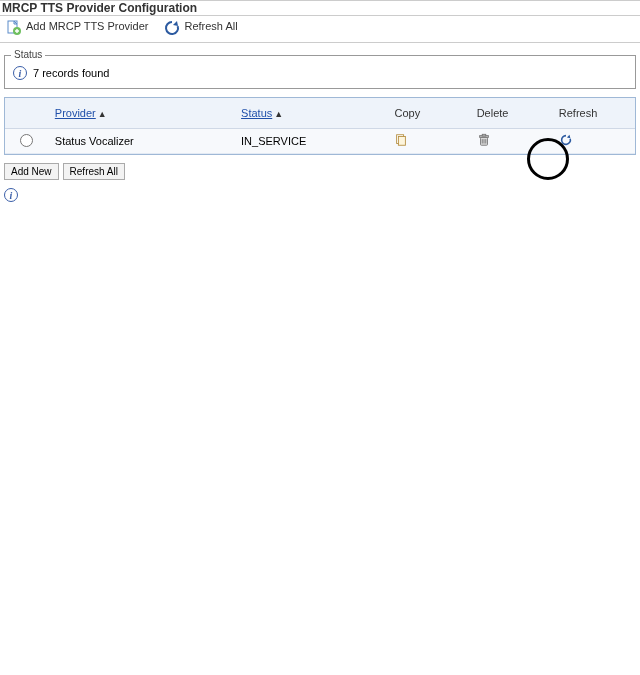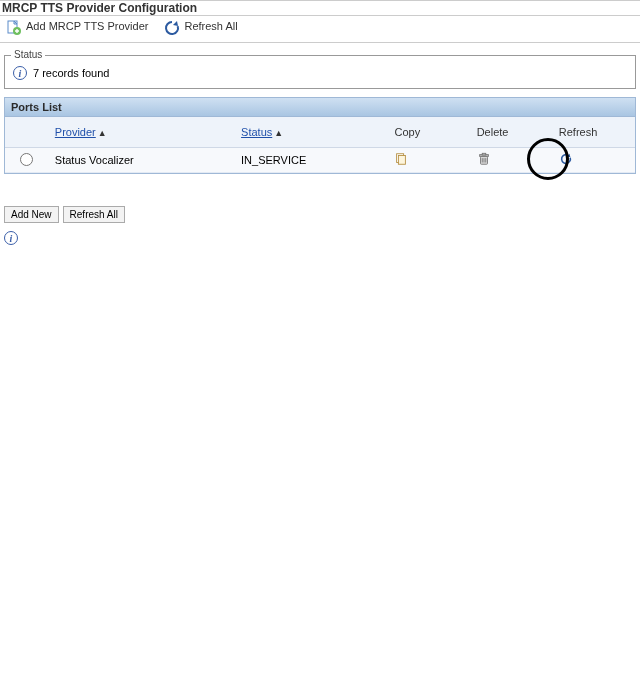--- a/index.html
+++ b/index.html
@@ -115,21 +115,20 @@
       margin: 8px 4px;
       display: flex;
       gap: 4px;
     }
     .btn {
       font-size: 10px;
       padding: 2px 6px;
       background: #f3f3f3;
       border: 1px solid #aaa;
       cursor: pointer;
-      margin-top: 24px;
     }
     .footer-info {
       margin: 6px 4px;
       display: flex;
       align-items: center;
       gap: 6px;
       font-size: 11px;
     }
     .highlight-circle {
       position: absolute;
@@ -168,21 +167,20 @@
 
 <div class="status-box">
   <span class="status-legend">Status</span>
   <div class="status-content">
     <span class="info-icon">i</span>
     <span>7 records found</span>
   </div>
 </div>
 
 <div class="ports-panel">
-  <div class="ports-title">Ports List</div>
   <table class="ports">
     <thead>
       <tr>
         <th class="col-sel"></th>
         <th class="col-prov">
           <a>Provider</a><span class="sort-ind">▲</span>
         </th>
         <th class="col-stat">
           <a>Status</a><span class="sort-ind">▲</span>
         </th>

